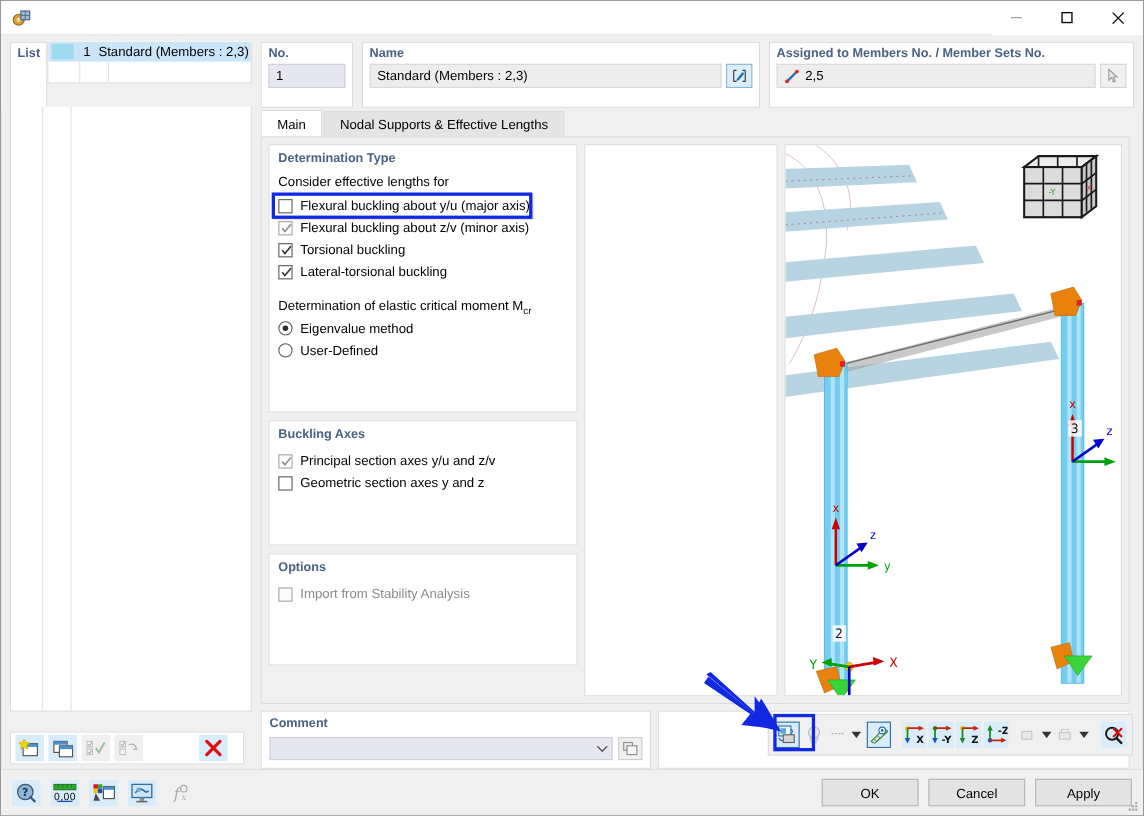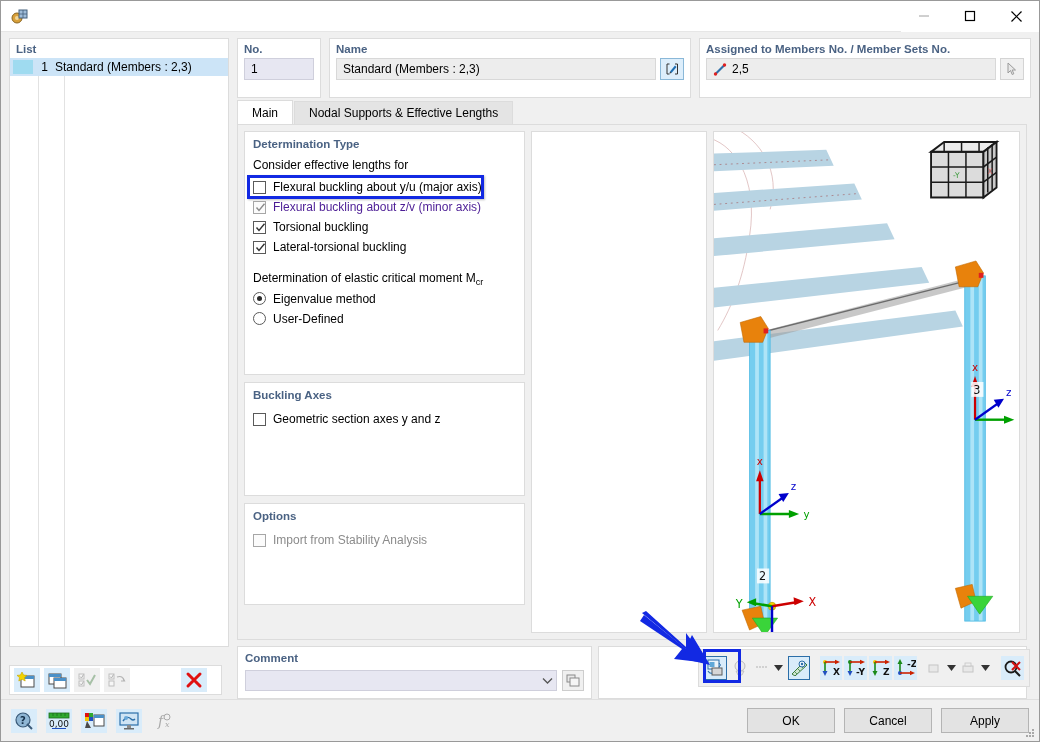--- a/index.html
+++ b/index.html
@@ -50,21 +50,21 @@
     background: #ffffff;
     border: 1px solid #dcdcdc;
     padding: 4px 6px 6px 6px;
     position: relative;
   }
   .group-label {
     color: #4a6283; font-weight: bold; font-size: 11.5px;
     margin-bottom: 3px; display: block;
   }
   
-  .list-panel { width: 220px; display: flex; flex-direction: column; }
+  .list-panel { width: 220px; display: flex; flex-direction: row; }
   .list-head {
     background: #ffffff; border: 1px solid #dcdcdc; border-bottom: none;
     padding: 4px 6px 3px 6px;
   }
   .list-body {
     background: #ffffff; border: 1px solid #dcdcdc; border-top: none;
     flex: 1; position: relative; overflow: hidden;
   }
   .list-row {
     display: flex; align-items: center; height: 18px;
@@ -308,21 +308,21 @@
             </div>
 
             <div class="cb-row dim">
               <span class="cbox disabled">
                 <span class="tick">
                   <svg width="11" height="11" viewBox="0 0 11 11">
                       <path d="M1.5 5.5 L4 8.5 L9.5 1.8" stroke="#8b8b8b" stroke-width="1.4" fill="none"></path>
                     </svg>
                 </span>
               </span>
-              <span style="color:#4c1d95">Flexural buckling about z/v (minor axis)</span>
+              <span style="color:#000000">Flexural buckling about z/v (minor axis)</span>
             </div>
 
             <div class="cb-row">
               <span class="cbox">
                 <span class="tick">
                   <svg width="11" height="11" viewBox="0 0 11 11">
                       <path d="M1.5 5.5 L4 8.5 L9.5 1.8" stroke="#333" stroke-width="1.4" fill="none"></path>
                     </svg>
                 </span>
               </span>
@@ -351,20 +351,30 @@
               <span>Eigenvalue method</span>
             </div>
             <div class="rb-row">
               <span class="rbox"></span>
               <span>User-Defined</span>
             </div>
           </div>
 
           <div class="gb" style="height:114px">
             <div class="gb-title">Buckling Axes</div>
+            <div class="cb-row">
+              <span class="cbox disabled">
+                <span class="tick">
+                  <svg width="11" height="11" viewBox="0 0 11 11">
+                      <path d="M1.5 5.5 L4 8.5 L9.5 1.8" stroke="#8b8b8b" stroke-width="1.4" fill="none"></path>
+                    </svg>
+                </span>
+              </span>
+              <span>Principal section axes y/u and z/v</span>
+            </div>
             <div class="cb-row">
               <span class="cbox"></span>
               <span>Geometric section axes y and z</span>
             </div>
           </div>
 
           <div class="gb" style="height:102px">
             <div class="gb-title">Options</div>
             <div class="cb-row dim">
               <span class="cbox disabled"></span>

